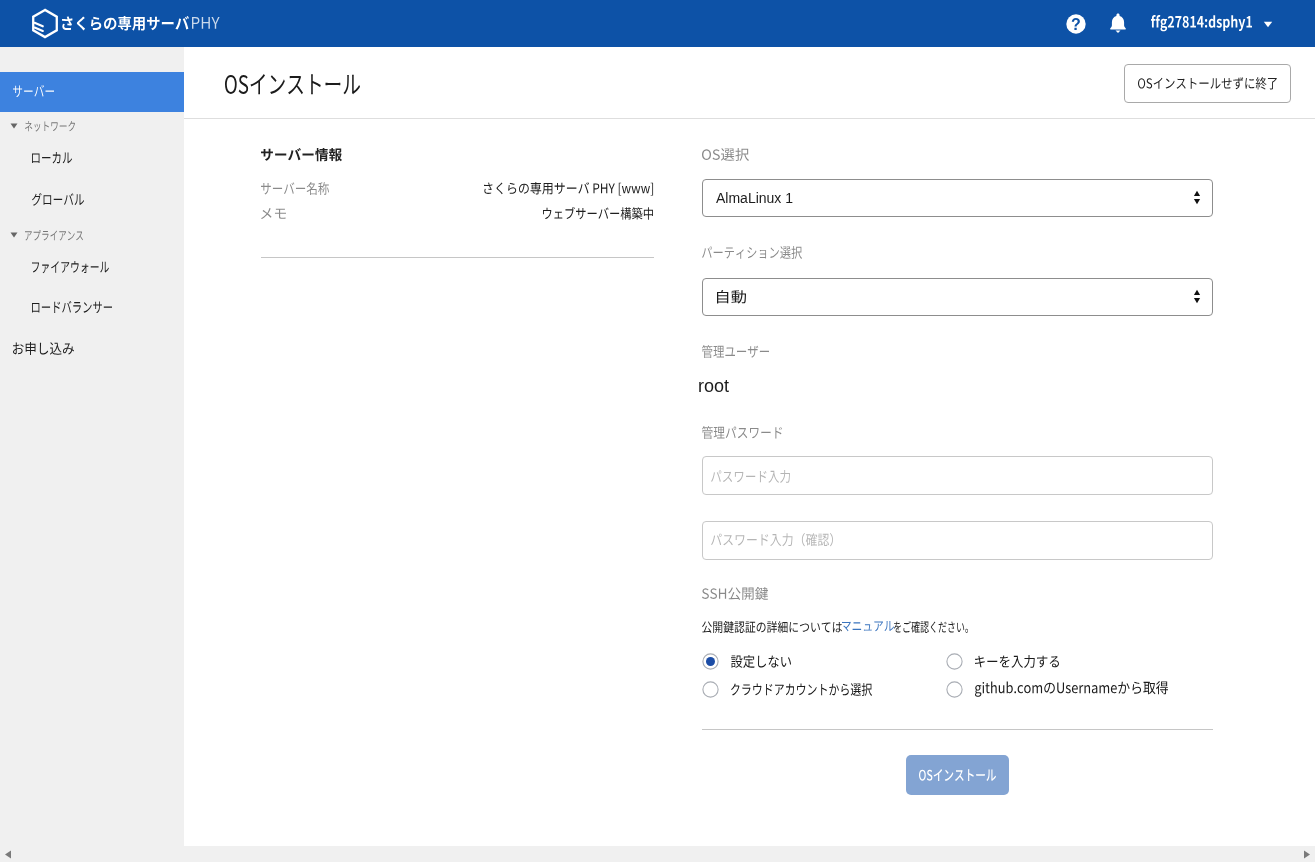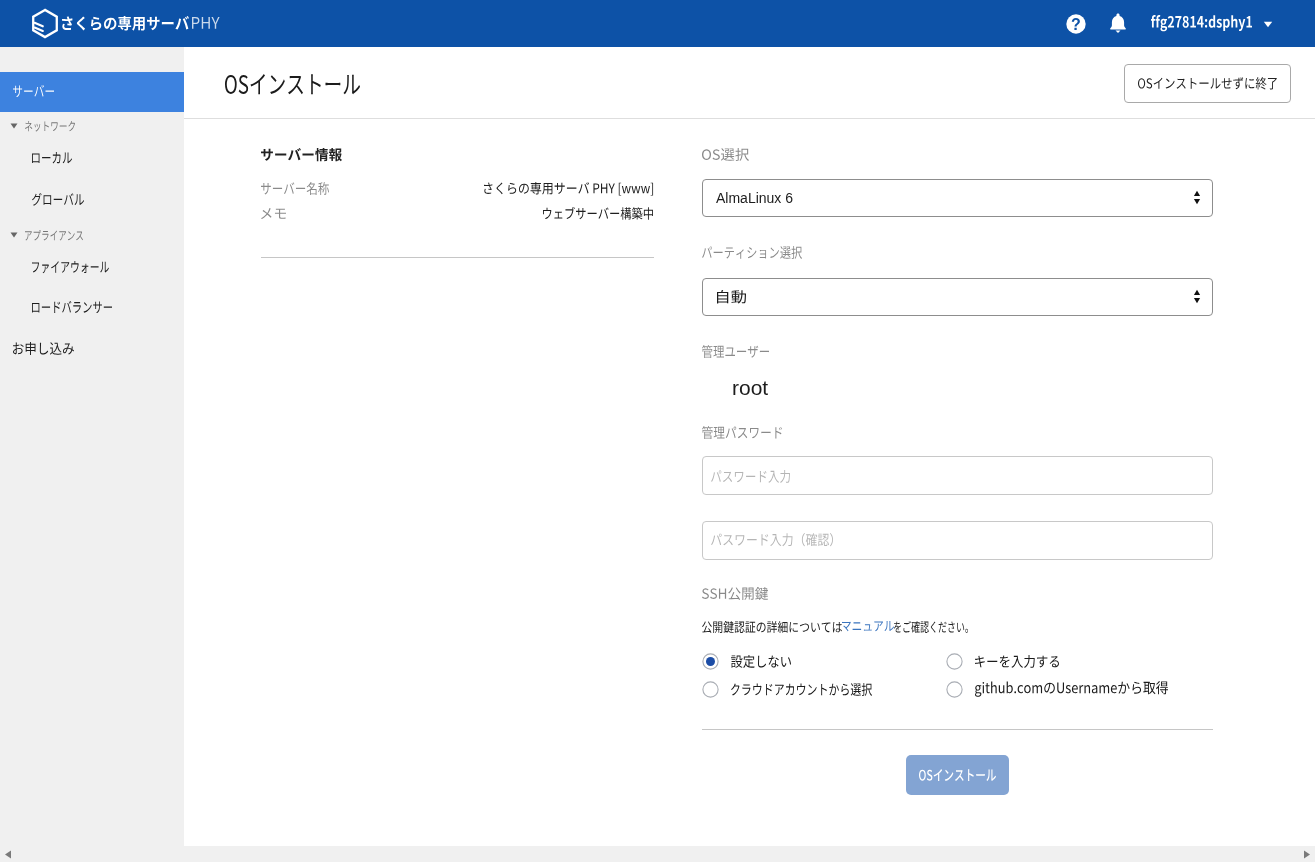--- a/index.html
+++ b/index.html
@@ -130,37 +130,37 @@
 <svg style="position:absolute;left:543.0px;top:206.7px;" width="111" height="14" viewBox="0 0 111 14">
     <g transform="translate(-1.53,11.57) scale(0.01126,-0.01350)">
       <path d="M541 801Q538 778 536 760Q535 742 535 726Q535 714 535 689Q535 664 535 637Q535 610 535 592H450Q450 612 450 639Q450 666 450 690Q450 714 450 726Q450 742 450 760Q449 778 445 801ZM882 607Q878 596 874 579Q870 561 867 547Q863 517 854 480Q846 443 834 402Q822 362 806 322Q790 283 769 246Q732 181 674 126Q616 71 541 30Q465 -11 373 -37L308 38Q333 42 361 50Q388 57 412 66Q462 82 513 111Q564 141 608 181Q653 220 683 267Q710 310 730 361Q749 412 761 464Q773 516 778 559H219Q219 543 219 518Q219 493 219 465Q219 438 219 414Q219 391 219 380Q219 366 220 349Q221 332 223 320H136Q138 334 139 352Q139 370 139 384Q139 396 139 420Q139 444 139 471Q139 499 139 523Q139 547 139 560Q139 576 139 598Q138 620 136 637Q158 635 180 634Q203 633 229 633H759Q787 633 803 635Q818 638 828 641Z M1204 517Q1220 515 1241 514Q1261 513 1273 513H1733Q1752 513 1770 514Q1788 515 1804 517V437Q1788 439 1769 439Q1750 439 1733 439H1273Q1261 439 1241 439Q1220 439 1204 437ZM1457 30V472H1538V30ZM1155 77Q1173 75 1191 74Q1210 72 1227 72H1780Q1798 72 1815 74Q1832 75 1847 77V-7Q1832 -5 1812 -4Q1792 -4 1780 -4H1227Q1211 -4 1192 -4Q1174 -5 1155 -7Z M2756 831Q2768 814 2783 790Q2798 766 2812 742Q2826 719 2835 699L2780 675Q2770 695 2756 719Q2743 743 2728 767Q2714 790 2701 808ZM2884 857Q2897 840 2912 817Q2927 793 2942 769Q2956 744 2966 725L2911 701Q2894 732 2872 770Q2850 808 2829 834ZM2846 651Q2841 641 2837 628Q2834 616 2831 601Q2823 562 2810 514Q2797 466 2778 416Q2760 365 2735 318Q2711 271 2682 232Q2636 174 2580 124Q2523 74 2452 34Q2380 -6 2288 -35L2220 40Q2317 64 2389 100Q2460 136 2514 181Q2568 227 2610 280Q2646 326 2672 383Q2699 441 2716 500Q2734 558 2741 606Q2726 606 2687 606Q2649 606 2596 606Q2543 606 2485 606Q2427 606 2374 606Q2322 606 2283 606Q2244 606 2229 606Q2200 606 2174 605Q2149 604 2130 603V692Q2144 690 2161 688Q2177 687 2196 686Q2214 685 2230 685Q2242 685 2273 685Q2303 685 2346 685Q2389 685 2437 685Q2485 685 2533 685Q2581 685 2622 685Q2664 685 2693 685Q2722 685 2731 685Q2743 685 2757 686Q2771 687 2785 690Z M3720 459Q3720 359 3707 282Q3695 205 3663 145Q3631 85 3576 39Q3520 -8 3434 -46L3367 17Q3436 44 3487 76Q3538 108 3572 156Q3606 204 3623 276Q3640 348 3640 453V696Q3640 726 3638 748Q3636 771 3635 778H3725Q3724 771 3722 748Q3720 726 3720 696ZM3360 772Q3359 765 3357 745Q3355 725 3355 699V333Q3355 315 3356 295Q3357 276 3358 262Q3359 247 3359 242H3271Q3271 247 3272 261Q3273 275 3274 295Q3275 314 3275 333V699Q3275 716 3274 735Q3273 755 3271 772ZM3067 578Q3072 577 3088 575Q3103 574 3125 572Q3147 571 3167 571H3830Q3863 571 3887 573Q3911 575 3922 576V491Q3913 492 3888 493Q3863 494 3830 494H3167Q3146 494 3125 494Q3104 493 3089 492Q3073 491 3067 491Z M4102 433Q4117 432 4139 431Q4161 429 4187 429Q4214 428 4241 428Q4257 428 4291 428Q4324 428 4369 428Q4414 428 4465 428Q4515 428 4566 428Q4616 428 4662 428Q4707 428 4740 428Q4773 428 4789 428Q4827 428 4854 430Q4881 432 4897 433V335Q4882 336 4853 338Q4823 340 4790 340Q4774 340 4740 340Q4706 340 4661 340Q4617 340 4566 340Q4515 340 4465 340Q4414 340 4369 340Q4325 340 4291 340Q4257 340 4241 340Q4200 340 4163 338Q4126 337 4102 335Z M5765 779Q5778 762 5793 737Q5808 713 5822 688Q5837 663 5847 642L5793 618Q5778 649 5755 688Q5732 728 5712 757ZM5875 819Q5889 801 5904 776Q5920 751 5935 727Q5950 702 5959 683L5905 659Q5889 692 5866 730Q5844 769 5822 797ZM5218 301Q5234 340 5250 386Q5265 432 5278 482Q5292 531 5302 580Q5312 628 5316 672L5405 653Q5403 642 5399 630Q5395 617 5392 604Q5389 591 5387 580Q5382 557 5373 520Q5364 483 5352 439Q5340 395 5326 351Q5312 306 5296 268Q5278 222 5254 174Q5231 125 5204 79Q5177 33 5149 -7L5064 29Q5111 92 5152 165Q5192 239 5218 301ZM5710 339Q5695 378 5677 421Q5659 464 5639 508Q5619 551 5601 589Q5582 628 5565 655L5646 682Q5661 656 5680 618Q5698 580 5718 537Q5738 494 5757 450Q5776 406 5792 366Q5807 329 5824 284Q5841 238 5857 192Q5874 145 5888 101Q5902 58 5912 24L5823 -5Q5811 46 5792 106Q5774 165 5753 226Q5732 286 5710 339Z M6102 433Q6117 432 6139 431Q6161 429 6187 429Q6214 428 6241 428Q6257 428 6291 428Q6324 428 6369 428Q6414 428 6465 428Q6515 428 6566 428Q6616 428 6662 428Q6707 428 6740 428Q6773 428 6789 428Q6827 428 6854 430Q6881 432 6897 433V335Q6882 336 6853 338Q6823 340 6790 340Q6774 340 6740 340Q6706 340 6661 340Q6617 340 6566 340Q6515 340 6465 340Q6414 340 6369 340Q6325 340 6291 340Q6257 340 6241 340Q6200 340 6163 338Q6126 337 6102 335Z M7417 636H7925V581H7417ZM7374 513H7959V456H7374ZM7356 143H7971V84H7356ZM7461 270H7865V216H7461ZM7398 758H7939V702H7398ZM7513 840H7583V485H7513ZM7627 478H7696V118H7627ZM7744 840H7814V487H7744ZM7424 396H7865V340H7493V-77H7424ZM7837 396H7907V-0Q7907 -28 7899 -43Q7892 -58 7873 -66Q7852 -73 7819 -75Q7785 -77 7736 -77Q7734 -64 7727 -46Q7721 -28 7714 -15Q7750 -16 7780 -16Q7810 -17 7819 -16Q7837 -15 7837 0ZM7052 623H7377V553H7052ZM7192 840H7261V-79H7192ZM7190 581 7237 566Q7225 506 7208 442Q7190 378 7168 316Q7146 254 7121 201Q7096 148 7069 110Q7064 125 7052 144Q7040 162 7031 175Q7056 209 7080 256Q7104 303 7125 358Q7146 413 7163 471Q7180 528 7190 581ZM7256 490Q7265 480 7283 455Q7300 429 7321 399Q7341 369 7358 344Q7375 318 7381 307L7340 251Q7331 270 7316 299Q7300 328 7282 359Q7264 390 7248 417Q7232 443 7222 458Z M8066 574H8419V517H8066ZM8209 556H8277V356H8209ZM8048 360Q8095 366 8155 375Q8215 384 8283 395Q8352 406 8420 416L8423 358Q8325 341 8229 326Q8133 310 8058 297ZM8477 580H8547V478Q8547 436 8533 394Q8519 351 8480 314Q8442 276 8369 247Q8364 254 8355 265Q8346 275 8336 285Q8327 294 8319 299Q8387 323 8421 353Q8454 383 8466 415Q8477 448 8477 480ZM8759 580H8830V377Q8830 363 8831 355Q8831 346 8834 344Q8840 340 8850 340Q8855 340 8863 340Q8871 340 8877 340Q8883 340 8888 341Q8894 341 8897 343Q8903 347 8908 364Q8910 374 8910 394Q8911 414 8912 442Q8921 434 8936 426Q8951 419 8964 415Q8963 387 8960 359Q8958 332 8954 320Q8946 297 8925 288Q8917 284 8905 282Q8892 280 8880 280Q8871 280 8856 280Q8841 280 8833 280Q8818 280 8803 284Q8788 287 8778 297Q8767 306 8763 323Q8759 339 8759 380ZM8054 224H8948V162H8054ZM8463 301H8536V-78H8463ZM8435 192 8493 166Q8457 128 8410 95Q8363 61 8307 33Q8252 4 8195 -18Q8137 -41 8082 -55Q8073 -41 8059 -22Q8046 -4 8034 7Q8089 19 8147 37Q8204 56 8258 80Q8311 104 8357 133Q8403 161 8435 192ZM8563 189Q8596 159 8642 132Q8688 104 8743 81Q8797 58 8855 41Q8912 23 8968 12Q8960 5 8951 -6Q8941 -18 8933 -30Q8925 -42 8919 -52Q8864 -38 8806 -16Q8748 5 8693 33Q8638 61 8590 94Q8542 127 8507 164ZM8164 763H8487V702H8164ZM8553 763H8957V702H8553ZM8183 845 8253 826Q8226 761 8184 701Q8143 640 8100 598Q8093 604 8082 612Q8070 620 8059 627Q8047 635 8038 639Q8083 678 8121 732Q8160 787 8183 845ZM8576 845 8648 827Q8621 761 8576 701Q8531 641 8483 601Q8476 607 8464 614Q8452 621 8440 628Q8428 635 8418 639Q8468 676 8510 731Q8553 785 8576 845ZM8219 715 8279 731Q8296 705 8312 674Q8328 643 8336 620L8273 602Q8267 624 8251 656Q8236 688 8219 715ZM8644 715 8705 734Q8729 709 8751 678Q8774 646 8785 621L8721 600Q8711 624 8689 656Q8667 689 8644 715ZM8559 444 8602 484Q8627 470 8654 452Q8681 433 8704 415Q8728 397 8742 381L8697 336Q8675 360 8635 390Q8596 421 8559 444ZM8505 580H8796V526H8505Z M9096 661H9902V191H9825V588H9171V186H9096ZM9136 322H9870V248H9136ZM9458 840H9537V-79H9458Z" fill="#1f1f1f"></path>
     </g>
   </svg>
 <svg style="position:absolute;left:702.0px;top:148.1px;" width="48" height="14" viewBox="0 0 48 14">
     <g transform="translate(-0.84,11.76) scale(0.01442,-0.01400)">
       <path d="M371 -13Q279 -13 209 33Q138 80 98 166Q58 252 58 369Q58 487 98 571Q138 656 209 701Q279 746 371 746Q463 746 534 701Q604 655 644 571Q684 487 684 369Q684 252 644 166Q604 80 534 33Q463 -13 371 -13ZM371 68Q437 68 486 105Q535 142 562 210Q589 278 589 369Q589 461 562 527Q535 594 486 630Q437 665 371 665Q306 665 256 630Q207 594 180 527Q153 461 153 369Q153 278 180 210Q207 142 256 105Q306 68 371 68Z M1046 -13Q968 -13 903 16Q837 45 790 95L845 159Q884 118 937 93Q990 68 1047 68Q1120 68 1160 101Q1201 134 1201 187Q1201 226 1185 249Q1168 272 1141 287Q1113 303 1078 318L973 364Q939 379 905 402Q870 425 847 462Q824 499 824 552Q824 609 854 652Q884 696 936 721Q988 746 1055 746Q1121 746 1177 721Q1232 696 1270 656L1222 597Q1188 628 1147 647Q1107 665 1055 665Q993 665 956 637Q918 608 918 559Q918 523 937 500Q955 477 983 463Q1011 449 1040 436L1144 391Q1186 373 1221 348Q1255 323 1275 286Q1295 249 1295 195Q1295 137 1265 90Q1235 42 1179 15Q1123 -13 1046 -13Z M1577 445V91H1506V375H1383V445ZM1577 121Q1613 65 1678 38Q1744 11 1832 7Q1875 6 1936 6Q1997 5 2064 6Q2132 6 2194 9Q2257 11 2303 14Q2299 6 2294 -7Q2289 -20 2285 -33Q2282 -47 2280 -58Q2237 -60 2179 -61Q2120 -62 2057 -62Q1993 -63 1935 -62Q1876 -62 1834 -60Q1734 -56 1664 -28Q1594 0 1547 60Q1515 28 1481 -5Q1447 -38 1411 -72L1372 -0Q1404 25 1442 57Q1480 89 1514 121ZM1388 778 1446 816Q1476 793 1507 763Q1537 734 1562 704Q1587 675 1601 649L1538 607Q1524 632 1500 662Q1476 693 1447 723Q1418 754 1388 778ZM1652 417H2259V359H1652ZM1620 264H2290V205H1620ZM1800 490H1871V235H1800ZM2035 490H2107V235H2035ZM1677 684H1853V749H1639V801H1918V631H1677ZM1656 684H1720V579Q1720 565 1727 561Q1733 556 1757 556Q1762 556 1777 556Q1792 556 1810 556Q1828 556 1843 556Q1859 556 1866 556Q1884 556 1890 565Q1895 573 1897 606Q1906 599 1923 594Q1939 589 1953 585Q1948 537 1931 520Q1914 503 1875 503Q1869 503 1851 503Q1834 503 1812 503Q1791 503 1773 503Q1755 503 1750 503Q1713 503 1692 510Q1672 516 1664 532Q1656 549 1656 579ZM2006 684H2179V749H1966V801H2245V631H2006ZM1985 684H2049V580Q2049 565 2056 561Q2063 556 2088 556Q2095 556 2110 556Q2126 556 2146 556Q2165 556 2182 556Q2199 556 2207 556Q2226 556 2231 565Q2237 575 2240 610Q2249 603 2266 597Q2282 592 2295 588Q2291 538 2273 521Q2256 503 2216 503Q2210 503 2190 503Q2171 503 2148 503Q2125 503 2106 503Q2087 503 2081 503Q2044 503 2023 510Q2002 516 1994 532Q1985 549 1985 580ZM2018 159 2072 192Q2108 175 2146 154Q2184 133 2217 112Q2251 90 2275 71L2201 39Q2170 67 2120 100Q2070 133 2018 159ZM1834 194 1901 171Q1862 135 1807 100Q1752 65 1702 42Q1696 48 1686 57Q1676 66 1666 75Q1655 84 1647 89Q1698 109 1749 137Q1801 164 1834 194Z M2794 783H2868V441Q2868 381 2863 312Q2857 243 2841 173Q2825 103 2794 38Q2763 -27 2712 -80Q2707 -72 2696 -63Q2685 -53 2674 -43Q2663 -34 2655 -30Q2703 20 2730 78Q2758 137 2772 199Q2785 262 2789 324Q2794 386 2794 442ZM3060 409Q3079 313 3112 229Q3146 146 3197 83Q3247 19 3316 -16Q3308 -24 3298 -36Q3288 -47 3279 -59Q3269 -71 3263 -82Q3189 -39 3136 31Q3082 102 3046 194Q3011 287 2989 396ZM2823 783H3261V379H2823V450H3186V712H2823ZM2384 636H2743V565H2384ZM2534 840H2606V11Q2606 -22 2597 -39Q2588 -57 2567 -66Q2546 -74 2511 -77Q2476 -80 2419 -80Q2417 -66 2410 -45Q2403 -25 2395 -10Q2435 -11 2469 -11Q2502 -11 2512 -11Q2524 -10 2529 -6Q2534 -1 2534 11ZM2371 312Q2419 322 2480 336Q2540 350 2608 366Q2676 382 2743 398L2750 330Q2656 305 2561 281Q2466 257 2390 239Z" fill="#8a8a8a"></path>
     </g>
   </svg>
-<div style="position:absolute;left:716px;top:190px;font-size:14px;color:#1c1c1c">AlmaLinux 6</div>
+<div style="position:absolute;left:716px;top:190px;font-size:14px;color:#1c1c1c">AlmaLinux 1</div>
 <svg style="position:absolute;left:702.0px;top:246.1px;" width="101" height="14" viewBox="0 0 101 14">
     <g transform="translate(-0.71,11.76) scale(0.01122,-0.01400)">
       <path d="M783 697Q783 670 802 651Q821 631 849 631Q876 631 895 651Q915 670 915 697Q915 725 895 744Q876 764 849 764Q821 764 802 744Q783 725 783 697ZM737 697Q737 728 752 754Q767 779 792 794Q818 810 849 810Q879 810 905 794Q931 779 946 754Q961 728 961 697Q961 666 946 641Q931 616 905 601Q879 585 849 585Q818 585 792 601Q767 616 752 641Q737 666 737 697ZM218 301Q234 340 250 386Q265 432 278 482Q292 531 302 580Q312 628 316 672L405 653Q403 642 399 630Q395 617 392 604Q389 591 387 580Q382 557 373 520Q364 483 352 439Q340 395 326 351Q312 306 296 268Q278 222 254 174Q231 125 204 79Q177 33 149 -7L64 29Q111 92 152 165Q192 239 218 301ZM710 339Q695 378 677 421Q659 464 639 508Q619 551 601 589Q582 628 565 655L646 682Q661 656 680 618Q698 580 718 537Q738 494 757 450Q776 406 792 366Q807 329 824 284Q841 238 857 192Q874 145 888 101Q902 58 912 24L823 -5Q811 46 792 106Q774 165 753 226Q732 286 710 339Z M1102 433Q1117 432 1139 431Q1161 429 1187 429Q1214 428 1241 428Q1257 428 1291 428Q1324 428 1369 428Q1414 428 1465 428Q1515 428 1566 428Q1616 428 1662 428Q1707 428 1740 428Q1773 428 1789 428Q1827 428 1854 430Q1881 432 1897 433V335Q1882 336 1853 338Q1823 340 1790 340Q1774 340 1740 340Q1706 340 1661 340Q1617 340 1566 340Q1515 340 1465 340Q1414 340 1369 340Q1325 340 1291 340Q1257 340 1241 340Q1200 340 1163 338Q1126 337 1102 335Z M2215 740Q2236 738 2259 736Q2281 734 2305 734Q2323 734 2363 734Q2404 734 2456 734Q2508 734 2560 734Q2612 734 2653 734Q2693 734 2710 734Q2731 734 2756 736Q2782 737 2803 740V657Q2781 659 2756 660Q2732 660 2710 660Q2693 660 2653 660Q2613 660 2561 660Q2509 660 2457 660Q2405 660 2364 660Q2323 660 2306 660Q2282 660 2258 660Q2234 659 2215 657ZM2095 489Q2116 487 2138 485Q2159 484 2182 484Q2195 484 2233 484Q2272 484 2328 484Q2383 484 2447 484Q2511 484 2575 484Q2639 484 2694 484Q2749 484 2788 484Q2826 484 2837 484Q2853 484 2875 485Q2897 486 2915 489V406Q2899 407 2877 408Q2856 408 2837 408Q2826 408 2788 408Q2749 408 2694 408Q2639 408 2575 408Q2511 408 2447 408Q2383 408 2328 408Q2272 408 2233 408Q2195 408 2182 408Q2160 408 2138 408Q2116 408 2095 406ZM2566 448Q2566 354 2553 276Q2539 197 2506 135Q2488 101 2458 68Q2427 34 2390 4Q2352 -26 2309 -48L2235 7Q2293 31 2344 72Q2395 113 2424 160Q2462 220 2472 293Q2482 365 2482 448Z M3122 258Q3188 274 3256 300Q3323 326 3382 355Q3442 384 3482 409Q3530 438 3575 473Q3619 509 3657 545Q3695 581 3720 613L3782 553Q3754 522 3711 484Q3669 447 3619 410Q3569 373 3516 341Q3485 322 3444 301Q3403 280 3357 259Q3311 238 3260 219Q3210 199 3160 184ZM3473 364 3556 384V10Q3556 -5 3557 -23Q3557 -40 3558 -55Q3559 -70 3561 -78H3469Q3470 -70 3471 -55Q3472 -40 3472 -23Q3473 -5 3473 10Z M4301 768Q4323 756 4353 737Q4383 718 4415 697Q4447 676 4475 657Q4502 639 4518 627L4471 559Q4453 572 4426 591Q4399 610 4368 631Q4337 651 4307 670Q4278 688 4256 701ZM4151 53Q4206 63 4264 80Q4322 96 4379 119Q4436 141 4486 170Q4569 218 4640 276Q4711 334 4768 400Q4825 466 4865 536L4913 454Q4848 353 4748 260Q4649 167 4529 96Q4478 67 4419 43Q4359 18 4302 -0Q4244 -18 4197 -28ZM4150 543Q4172 532 4203 513Q4234 495 4266 475Q4298 456 4326 438Q4354 420 4370 408L4324 338Q4305 352 4278 370Q4250 389 4219 409Q4188 428 4158 446Q4128 464 4106 475Z M5223 549Q5232 548 5252 547Q5271 546 5292 546Q5312 545 5325 545Q5342 545 5378 545Q5415 545 5462 545Q5509 545 5557 545Q5605 545 5646 545Q5687 545 5712 545Q5729 545 5746 546Q5763 546 5773 547Q5772 539 5772 525Q5772 510 5772 496Q5772 487 5772 453Q5772 419 5772 370Q5772 321 5772 265Q5772 210 5772 156Q5772 103 5772 61Q5772 19 5772 -2Q5772 -14 5773 -30Q5773 -45 5774 -56H5695Q5696 -47 5696 -31Q5696 -15 5696 0Q5696 26 5696 69Q5696 112 5696 163Q5696 214 5696 265Q5696 317 5696 361Q5696 406 5696 436Q5696 466 5696 474Q5687 474 5661 474Q5634 474 5597 474Q5560 474 5519 474Q5477 474 5438 474Q5399 474 5369 474Q5339 474 5325 474Q5312 474 5292 473Q5271 473 5251 472Q5232 471 5223 471ZM5245 311Q5260 310 5284 309Q5309 308 5334 308Q5347 308 5379 308Q5411 308 5454 308Q5497 308 5543 308Q5589 308 5630 308Q5671 308 5699 308Q5727 308 5735 308V236Q5727 236 5699 236Q5671 236 5630 236Q5589 236 5543 236Q5497 236 5454 236Q5411 236 5379 236Q5347 236 5335 236Q5309 236 5284 235Q5260 235 5245 234ZM5211 62Q5223 61 5245 60Q5267 58 5293 58Q5307 58 5342 58Q5377 58 5423 58Q5469 58 5519 58Q5569 58 5614 58Q5659 58 5692 58Q5724 58 5735 58V-16Q5723 -16 5690 -16Q5657 -16 5612 -16Q5566 -16 5517 -16Q5468 -16 5422 -16Q5376 -16 5342 -16Q5308 -16 5294 -16Q5270 -16 5247 -17Q5223 -18 5211 -18Z M6227 733Q6254 715 6289 688Q6324 662 6360 632Q6397 603 6429 575Q6461 547 6482 526L6419 463Q6400 482 6370 510Q6340 538 6304 568Q6268 599 6233 626Q6198 654 6170 672ZM6141 63Q6229 76 6301 99Q6374 122 6434 151Q6494 180 6541 209Q6618 257 6683 320Q6748 382 6797 449Q6846 516 6875 577L6923 492Q6889 430 6839 366Q6789 302 6726 243Q6663 184 6587 136Q6537 105 6478 75Q6418 45 6348 21Q6277 -4 6194 -19Z M7239 445V91H7168V375H7045V445ZM7239 121Q7275 65 7340 38Q7406 11 7494 7Q7537 6 7598 6Q7659 5 7726 6Q7794 6 7856 9Q7919 11 7965 14Q7961 6 7956 -7Q7951 -20 7947 -33Q7944 -47 7942 -58Q7899 -60 7841 -61Q7782 -62 7719 -62Q7655 -63 7597 -62Q7538 -62 7496 -60Q7396 -56 7326 -28Q7256 0 7209 60Q7177 28 7143 -5Q7109 -38 7073 -72L7034 -0Q7066 25 7104 57Q7142 89 7176 121ZM7050 778 7108 816Q7138 793 7169 763Q7199 734 7224 704Q7249 675 7263 649L7200 607Q7186 632 7162 662Q7138 693 7109 723Q7080 754 7050 778ZM7314 417H7921V359H7314ZM7282 264H7952V205H7282ZM7462 490H7533V235H7462ZM7697 490H7769V235H7697ZM7339 684H7515V749H7301V801H7580V631H7339ZM7318 684H7382V579Q7382 565 7389 561Q7395 556 7419 556Q7424 556 7439 556Q7454 556 7472 556Q7490 556 7505 556Q7521 556 7528 556Q7546 556 7552 565Q7557 573 7559 606Q7568 599 7585 594Q7601 589 7615 585Q7610 537 7593 520Q7576 503 7537 503Q7531 503 7513 503Q7496 503 7474 503Q7453 503 7435 503Q7417 503 7412 503Q7375 503 7354 510Q7334 516 7326 532Q7318 549 7318 579ZM7668 684H7841V749H7628V801H7907V631H7668ZM7647 684H7711V580Q7711 565 7718 561Q7725 556 7750 556Q7757 556 7772 556Q7788 556 7808 556Q7827 556 7844 556Q7861 556 7869 556Q7888 556 7893 565Q7899 575 7902 610Q7911 603 7928 597Q7944 592 7957 588Q7953 538 7935 521Q7918 503 7878 503Q7872 503 7852 503Q7833 503 7810 503Q7787 503 7768 503Q7749 503 7743 503Q7706 503 7685 510Q7664 516 7656 532Q7647 549 7647 580ZM7680 159 7734 192Q7770 175 7808 154Q7846 133 7879 112Q7913 90 7937 71L7863 39Q7832 67 7782 100Q7732 133 7680 159ZM7496 194 7563 171Q7524 135 7469 100Q7414 65 7364 42Q7358 48 7348 57Q7338 66 7328 75Q7317 84 7309 89Q7360 109 7411 137Q7463 164 7496 194Z M8456 783H8530V441Q8530 381 8525 312Q8519 243 8503 173Q8487 103 8456 38Q8425 -27 8374 -80Q8369 -72 8358 -63Q8347 -53 8336 -43Q8325 -34 8317 -30Q8365 20 8392 78Q8420 137 8434 199Q8447 262 8451 324Q8456 386 8456 442ZM8722 409Q8741 313 8774 229Q8808 146 8859 83Q8909 19 8978 -16Q8970 -24 8960 -36Q8950 -47 8941 -59Q8931 -71 8925 -82Q8851 -39 8798 31Q8744 102 8708 194Q8673 287 8651 396ZM8485 783H8923V379H8485V450H8848V712H8485ZM8046 636H8405V565H8046ZM8196 840H8268V11Q8268 -22 8259 -39Q8250 -57 8229 -66Q8208 -74 8173 -77Q8138 -80 8081 -80Q8079 -66 8072 -45Q8065 -25 8057 -10Q8097 -11 8131 -11Q8164 -11 8174 -11Q8186 -10 8191 -6Q8196 -1 8196 11ZM8033 312Q8081 322 8142 336Q8202 350 8270 366Q8338 382 8405 398L8412 330Q8318 305 8223 281Q8128 257 8052 239Z" fill="#8a8a8a"></path>
     </g>
   </svg>
 <svg style="position:absolute;left:717.0px;top:289.8px;" width="30" height="15" viewBox="0 0 30 15">
     <g transform="translate(-2.66,12.21) scale(0.01634,-0.01450)">
       <path d="M214 482H795V411H214ZM214 264H795V194H214ZM214 46H795V-25H214ZM163 703H853V-76H774V631H239V-81H163ZM455 842 542 830Q526 785 508 740Q489 695 472 662L405 675Q415 699 424 728Q434 758 442 788Q451 817 455 842Z M1069 187H1525V129H1069ZM1042 669H1542V610H1042ZM1259 759H1328V24H1259ZM1042 22Q1103 28 1182 35Q1262 42 1351 51Q1441 60 1529 70L1530 11Q1445 1 1359 -9Q1273 -20 1195 -28Q1116 -37 1052 -44ZM1134 373V300H1459V373ZM1134 495V423H1459V495ZM1072 547H1523V248H1072ZM1487 830 1524 772Q1465 760 1388 750Q1311 740 1228 734Q1146 727 1071 725Q1069 737 1064 753Q1058 769 1053 781Q1109 784 1168 789Q1228 793 1287 799Q1345 805 1397 813Q1448 821 1487 830ZM1534 606H1895V537H1534ZM1866 606H1938Q1938 606 1938 599Q1938 591 1938 583Q1938 574 1938 569Q1934 410 1929 302Q1925 193 1919 124Q1913 55 1905 17Q1896 -20 1883 -36Q1870 -56 1854 -64Q1838 -72 1816 -74Q1795 -77 1762 -77Q1729 -76 1693 -75Q1692 -59 1686 -38Q1680 -18 1671 -3Q1708 -6 1739 -7Q1770 -7 1784 -7Q1796 -7 1804 -4Q1812 -1 1819 8Q1829 20 1836 55Q1843 91 1848 158Q1853 225 1858 331Q1862 437 1866 589ZM1655 827H1728Q1727 708 1725 597Q1722 486 1711 386Q1700 286 1674 199Q1649 112 1603 40Q1558 -31 1486 -85Q1481 -76 1471 -66Q1461 -56 1451 -46Q1440 -37 1431 -31Q1499 18 1542 84Q1585 151 1608 232Q1632 314 1641 409Q1651 503 1653 609Q1655 714 1655 827Z" fill="#1c1c1c"></path>
     </g>
   </svg>
 <svg style="position:absolute;left:702.0px;top:344.5px;" width="68" height="14" viewBox="0 0 68 14">
     <g transform="translate(-0.43,11.83) scale(0.01143,-0.01400)">
       <path d="M271 12H800V-47H271ZM461 638H534V527H461ZM82 559H926V371H853V500H153V371H82ZM267 438H780V237H267V294H705V380H267ZM270 168H844V-79H769V109H270ZM227 438H298V-81H227ZM164 763H487V702H164ZM553 763H957V702H553ZM183 845 253 826Q226 761 184 699Q143 637 100 595Q93 600 81 608Q70 616 58 624Q47 632 38 636Q82 675 121 730Q160 786 183 845ZM576 845 648 827Q621 763 577 705Q533 647 485 608Q478 613 466 620Q455 628 442 635Q430 642 420 646Q470 682 511 734Q553 787 576 845ZM219 716 284 733Q302 707 319 675Q336 642 344 619L275 599Q269 622 253 655Q237 689 219 716ZM644 715 709 735Q733 709 757 677Q780 644 792 619L724 596Q713 621 690 654Q667 688 644 715Z M1476 540V411H1847V540ZM1476 728V601H1847V728ZM1407 794H1919V346H1407ZM1395 228H1933V160H1395ZM1318 22H1967V-47H1318ZM1046 773H1358V702H1046ZM1056 483H1343V413H1056ZM1035 100Q1076 112 1127 127Q1179 143 1237 162Q1294 182 1352 201L1365 128Q1284 101 1202 73Q1120 46 1054 24ZM1170 745H1242V125L1170 111ZM1629 763H1694V378H1700V-9H1623V378H1629Z M2784 643Q2781 636 2779 626Q2777 616 2776 610Q2773 580 2766 529Q2759 479 2750 420Q2741 360 2732 302Q2723 244 2715 196Q2707 148 2703 121H2614Q2618 143 2624 180Q2631 218 2638 264Q2645 310 2653 359Q2660 408 2666 453Q2672 498 2676 533Q2680 568 2681 587Q2654 587 2611 587Q2568 587 2518 587Q2468 587 2420 587Q2373 587 2337 587Q2301 587 2287 587Q2260 587 2237 586Q2215 585 2191 583V672Q2214 669 2238 668Q2262 666 2286 666Q2298 666 2325 666Q2351 666 2387 666Q2423 666 2462 666Q2501 666 2539 666Q2576 666 2607 666Q2637 666 2655 666Q2665 666 2677 667Q2690 668 2700 670Q2711 672 2717 675ZM2079 148Q2101 145 2123 144Q2146 142 2167 142H2842Q2865 142 2885 144Q2906 146 2925 148V57Q2905 59 2881 60Q2857 61 2842 61H2167Q2146 61 2124 60Q2102 59 2079 57Z M3102 433Q3117 432 3139 431Q3161 429 3187 429Q3214 428 3241 428Q3257 428 3291 428Q3324 428 3369 428Q3414 428 3465 428Q3515 428 3566 428Q3616 428 3662 428Q3707 428 3740 428Q3773 428 3789 428Q3827 428 3854 430Q3881 432 3897 433V335Q3882 336 3853 338Q3823 340 3790 340Q3774 340 3740 340Q3706 340 3661 340Q3617 340 3566 340Q3515 340 3465 340Q3414 340 3369 340Q3325 340 3291 340Q3257 340 3241 340Q3200 340 3163 338Q3126 337 3102 335Z M4797 763Q4806 745 4817 720Q4828 695 4838 670Q4849 644 4855 624L4806 607Q4799 629 4789 654Q4779 679 4769 704Q4759 729 4749 748ZM4896 793Q4906 775 4917 751Q4928 726 4939 701Q4950 676 4956 655L4907 639Q4895 672 4879 711Q4863 750 4848 778ZM4702 442Q4702 342 4689 265Q4676 187 4645 128Q4613 68 4557 21Q4502 -25 4416 -64L4349 -0Q4417 26 4468 58Q4519 91 4553 139Q4587 187 4604 258Q4621 330 4621 435V678Q4621 708 4620 731Q4618 753 4617 760H4707Q4706 753 4704 731Q4702 708 4702 678ZM4341 754Q4341 747 4339 727Q4337 708 4337 682V315Q4337 297 4338 278Q4339 258 4340 244Q4340 230 4341 225H4252Q4253 230 4254 244Q4255 258 4256 277Q4257 296 4257 315V681Q4257 698 4256 717Q4255 737 4252 754ZM4049 560Q4053 559 4069 558Q4085 556 4106 555Q4128 553 4149 553H4811Q4845 553 4869 555Q4893 557 4903 559V474Q4895 475 4870 476Q4845 477 4812 477H4149Q4127 477 4107 476Q4086 476 4070 475Q4055 474 4049 473Z M5102 433Q5117 432 5139 431Q5161 429 5187 429Q5214 428 5241 428Q5257 428 5291 428Q5324 428 5369 428Q5414 428 5465 428Q5515 428 5566 428Q5616 428 5662 428Q5707 428 5740 428Q5773 428 5789 428Q5827 428 5854 430Q5881 432 5897 433V335Q5882 336 5853 338Q5823 340 5790 340Q5774 340 5740 340Q5706 340 5661 340Q5617 340 5566 340Q5515 340 5465 340Q5414 340 5369 340Q5325 340 5291 340Q5257 340 5241 340Q5200 340 5163 338Q5126 337 5102 335Z" fill="#8a8a8a"></path>
     </g>
   </svg>
-<div style="position:absolute;left:732px;top:376px;font-size:21px;color:#1c1c1c">root</div>
+<div style="position:absolute;left:698px;top:376px;font-size:18px;color:#1c1c1c">root</div>
 <svg style="position:absolute;left:702.0px;top:425.5px;" width="81" height="14" viewBox="0 0 81 14">
     <g transform="translate(-0.44,11.83) scale(0.01171,-0.01400)">
       <path d="M271 12H800V-47H271ZM461 638H534V527H461ZM82 559H926V371H853V500H153V371H82ZM267 438H780V237H267V294H705V380H267ZM270 168H844V-79H769V109H270ZM227 438H298V-81H227ZM164 763H487V702H164ZM553 763H957V702H553ZM183 845 253 826Q226 761 184 699Q143 637 100 595Q93 600 81 608Q70 616 58 624Q47 632 38 636Q82 675 121 730Q160 786 183 845ZM576 845 648 827Q621 763 577 705Q533 647 485 608Q478 613 466 620Q455 628 442 635Q430 642 420 646Q470 682 511 734Q553 787 576 845ZM219 716 284 733Q302 707 319 675Q336 642 344 619L275 599Q269 622 253 655Q237 689 219 716ZM644 715 709 735Q733 709 757 677Q780 644 792 619L724 596Q713 621 690 654Q667 688 644 715Z M1476 540V411H1847V540ZM1476 728V601H1847V728ZM1407 794H1919V346H1407ZM1395 228H1933V160H1395ZM1318 22H1967V-47H1318ZM1046 773H1358V702H1046ZM1056 483H1343V413H1056ZM1035 100Q1076 112 1127 127Q1179 143 1237 162Q1294 182 1352 201L1365 128Q1284 101 1202 73Q1120 46 1054 24ZM1170 745H1242V125L1170 111ZM1629 763H1694V378H1700V-9H1623V378H1629Z M2783 697Q2783 670 2802 651Q2821 631 2849 631Q2876 631 2895 651Q2915 670 2915 697Q2915 725 2895 744Q2876 764 2849 764Q2821 764 2802 744Q2783 725 2783 697ZM2737 697Q2737 728 2752 754Q2767 779 2792 794Q2818 810 2849 810Q2879 810 2905 794Q2931 779 2946 754Q2961 728 2961 697Q2961 666 2946 641Q2931 616 2905 601Q2879 585 2849 585Q2818 585 2792 601Q2767 616 2752 641Q2737 666 2737 697ZM2218 301Q2234 340 2250 386Q2265 432 2278 482Q2292 531 2302 580Q2312 628 2316 672L2405 653Q2403 642 2399 630Q2395 617 2392 604Q2389 591 2387 580Q2382 557 2373 520Q2364 483 2352 439Q2340 395 2326 351Q2312 306 2296 268Q2278 222 2254 174Q2231 125 2204 79Q2177 33 2149 -7L2064 29Q2111 92 2152 165Q2192 239 2218 301ZM2710 339Q2695 378 2677 421Q2659 464 2639 508Q2619 551 2601 589Q2582 628 2565 655L2646 682Q2661 656 2680 618Q2698 580 2718 537Q2738 494 2757 450Q2776 406 2792 366Q2807 329 2824 284Q2841 238 2857 192Q2874 145 2888 101Q2902 58 2912 24L2823 -5Q2811 46 2792 106Q2774 165 2753 226Q2732 286 2710 339Z M3800 669Q3795 663 3788 649Q3780 636 3775 625Q3756 576 3725 517Q3694 457 3656 399Q3618 341 3576 294Q3521 232 3455 173Q3389 115 3316 65Q3243 14 3164 -22L3100 45Q3181 77 3255 124Q3330 172 3395 228Q3461 285 3512 342Q3546 381 3579 430Q3613 478 3639 529Q3666 579 3678 620Q3670 620 3640 620Q3610 620 3569 620Q3528 620 3483 620Q3438 620 3397 620Q3356 620 3326 620Q3297 620 3288 620Q3271 620 3249 619Q3228 618 3210 617Q3193 616 3187 615V706Q3194 705 3213 704Q3231 702 3252 701Q3273 700 3288 700Q3299 700 3328 700Q3357 700 3397 700Q3438 700 3482 700Q3526 700 3566 700Q3607 700 3636 700Q3665 700 3674 700Q3699 700 3718 702Q3738 704 3749 708ZM3589 347Q3630 313 3674 272Q3717 231 3759 188Q3801 144 3837 105Q3873 65 3899 33L3829 -27Q3794 21 3745 76Q3696 132 3641 187Q3587 243 3532 290Z M4876 667Q4874 662 4871 653Q4868 644 4866 634Q4864 625 4863 620Q4854 561 4842 497Q4830 432 4809 368Q4788 304 4752 247Q4691 151 4593 78Q4494 4 4373 -35L4305 34Q4379 54 4448 89Q4518 124 4577 175Q4636 225 4677 288Q4706 333 4725 388Q4744 443 4756 504Q4767 564 4772 623Q4760 623 4728 623Q4696 623 4651 623Q4606 623 4554 623Q4502 623 4450 623Q4398 623 4351 623Q4305 623 4270 623Q4235 623 4220 623Q4220 614 4220 594Q4220 574 4220 549Q4220 523 4220 498Q4220 473 4220 453Q4220 432 4220 423Q4220 412 4221 395Q4221 377 4223 359H4132Q4134 377 4135 393Q4136 409 4136 423Q4136 435 4136 463Q4136 491 4136 525Q4136 559 4136 590Q4136 621 4136 636Q4136 653 4135 670Q4134 686 4132 703Q4153 702 4180 701Q4206 700 4239 700Q4246 700 4274 700Q4303 700 4345 700Q4387 700 4437 700Q4487 700 4537 700Q4587 700 4632 700Q4677 700 4708 700Q4740 700 4752 700Q4769 700 4785 702Q4802 703 4815 706Z M5102 433Q5117 432 5139 431Q5161 429 5187 429Q5214 428 5241 428Q5257 428 5291 428Q5324 428 5369 428Q5414 428 5465 428Q5515 428 5566 428Q5616 428 5662 428Q5707 428 5740 428Q5773 428 5789 428Q5827 428 5854 430Q5881 432 5897 433V335Q5882 336 5853 338Q5823 340 5790 340Q5774 340 5740 340Q5706 340 5661 340Q5617 340 5566 340Q5515 340 5465 340Q5414 340 5369 340Q5325 340 5291 340Q5257 340 5241 340Q5200 340 5163 338Q5126 337 5102 335Z M6656 720Q6669 702 6686 675Q6703 649 6719 621Q6736 593 6747 569L6690 543Q6678 569 6663 596Q6649 622 6633 648Q6618 673 6601 695ZM6777 770Q6790 753 6808 727Q6825 701 6842 673Q6859 645 6871 622L6815 594Q6802 620 6787 646Q6772 672 6755 697Q6739 722 6722 744ZM6305 75Q6305 89 6305 131Q6305 173 6305 232Q6305 290 6305 355Q6305 420 6305 481Q6305 542 6305 589Q6305 636 6305 657Q6305 678 6303 708Q6302 738 6297 761H6396Q6393 738 6391 709Q6389 679 6389 657Q6389 618 6389 563Q6389 509 6389 447Q6389 386 6389 325Q6389 265 6389 212Q6389 160 6389 123Q6389 87 6389 75Q6389 60 6390 38Q6390 16 6392 -5Q6394 -27 6395 -43H6299Q6302 -19 6303 14Q6305 47 6305 75ZM6371 499Q6420 484 6480 464Q6540 443 6601 420Q6663 397 6718 373Q6774 350 6816 329L6781 244Q6738 267 6684 291Q6631 315 6574 338Q6517 361 6465 379Q6412 397 6371 410Z" fill="#8a8a8a"></path>
     </g>
   </svg>
 <svg style="position:absolute;left:711.0px;top:470.0px;" width="80" height="14" viewBox="0 0 80 14">
     <g transform="translate(-0.74,11.74) scale(0.01154,-0.01400)">
       <path d="M783 697Q783 670 802 651Q821 631 849 631Q876 631 895 651Q915 670 915 697Q915 725 895 744Q876 764 849 764Q821 764 802 744Q783 725 783 697ZM737 697Q737 728 752 754Q767 779 792 794Q818 810 849 810Q879 810 905 794Q931 779 946 754Q961 728 961 697Q961 666 946 641Q931 616 905 601Q879 585 849 585Q818 585 792 601Q767 616 752 641Q737 666 737 697ZM218 301Q234 340 250 386Q265 432 278 482Q292 531 302 580Q312 628 316 672L405 653Q403 642 399 630Q395 617 392 604Q389 591 387 580Q382 557 373 520Q364 483 352 439Q340 395 326 351Q312 306 296 268Q278 222 254 174Q231 125 204 79Q177 33 149 -7L64 29Q111 92 152 165Q192 239 218 301ZM710 339Q695 378 677 421Q659 464 639 508Q619 551 601 589Q582 628 565 655L646 682Q661 656 680 618Q698 580 718 537Q738 494 757 450Q776 406 792 366Q807 329 824 284Q841 238 857 192Q874 145 888 101Q902 58 912 24L823 -5Q811 46 792 106Q774 165 753 226Q732 286 710 339Z M1800 669Q1795 663 1788 649Q1780 636 1775 625Q1756 576 1725 517Q1694 457 1656 399Q1618 341 1576 294Q1521 232 1455 173Q1389 115 1316 65Q1243 14 1164 -22L1100 45Q1181 77 1255 124Q1330 172 1395 228Q1461 285 1512 342Q1546 381 1579 430Q1613 478 1639 529Q1666 579 1678 620Q1670 620 1640 620Q1610 620 1569 620Q1528 620 1483 620Q1438 620 1397 620Q1356 620 1326 620Q1297 620 1288 620Q1271 620 1249 619Q1228 618 1210 617Q1193 616 1187 615V706Q1194 705 1213 704Q1231 702 1252 701Q1273 700 1288 700Q1299 700 1328 700Q1357 700 1397 700Q1438 700 1482 700Q1526 700 1566 700Q1607 700 1636 700Q1665 700 1674 700Q1699 700 1718 702Q1738 704 1749 708ZM1589 347Q1630 313 1674 272Q1717 231 1759 188Q1801 144 1837 105Q1873 65 1899 33L1829 -27Q1794 21 1745 76Q1696 132 1641 187Q1587 243 1532 290Z M2876 667Q2874 662 2871 653Q2868 644 2866 634Q2864 625 2863 620Q2854 561 2842 497Q2830 432 2809 368Q2788 304 2752 247Q2691 151 2593 78Q2494 4 2373 -35L2305 34Q2379 54 2448 89Q2518 124 2577 175Q2636 225 2677 288Q2706 333 2725 388Q2744 443 2756 504Q2767 564 2772 623Q2760 623 2728 623Q2696 623 2651 623Q2606 623 2554 623Q2502 623 2450 623Q2398 623 2351 623Q2305 623 2270 623Q2235 623 2220 623Q2220 614 2220 594Q2220 574 2220 549Q2220 523 2220 498Q2220 473 2220 453Q2220 432 2220 423Q2220 412 2221 395Q2221 377 2223 359H2132Q2134 377 2135 393Q2136 409 2136 423Q2136 435 2136 463Q2136 491 2136 525Q2136 559 2136 590Q2136 621 2136 636Q2136 653 2135 670Q2134 686 2132 703Q2153 702 2180 701Q2206 700 2239 700Q2246 700 2274 700Q2303 700 2345 700Q2387 700 2437 700Q2487 700 2537 700Q2587 700 2632 700Q2677 700 2708 700Q2740 700 2752 700Q2769 700 2785 702Q2802 703 2815 706Z M3102 433Q3117 432 3139 431Q3161 429 3187 429Q3214 428 3241 428Q3257 428 3291 428Q3324 428 3369 428Q3414 428 3465 428Q3515 428 3566 428Q3616 428 3662 428Q3707 428 3740 428Q3773 428 3789 428Q3827 428 3854 430Q3881 432 3897 433V335Q3882 336 3853 338Q3823 340 3790 340Q3774 340 3740 340Q3706 340 3661 340Q3617 340 3566 340Q3515 340 3465 340Q3414 340 3369 340Q3325 340 3291 340Q3257 340 3241 340Q3200 340 3163 338Q3126 337 3102 335Z M4656 720Q4669 702 4686 675Q4703 649 4719 621Q4736 593 4747 569L4690 543Q4678 569 4663 596Q4649 622 4633 648Q4618 673 4601 695ZM4777 770Q4790 753 4808 727Q4825 701 4842 673Q4859 645 4871 622L4815 594Q4802 620 4787 646Q4772 672 4755 697Q4739 722 4722 744ZM4305 75Q4305 89 4305 131Q4305 173 4305 232Q4305 290 4305 355Q4305 420 4305 481Q4305 542 4305 589Q4305 636 4305 657Q4305 678 4303 708Q4302 738 4297 761H4396Q4393 738 4391 709Q4389 679 4389 657Q4389 618 4389 563Q4389 509 4389 447Q4389 386 4389 325Q4389 265 4389 212Q4389 160 4389 123Q4389 87 4389 75Q4389 60 4390 38Q4390 16 4392 -5Q4394 -27 4395 -43H4299Q4302 -19 4303 14Q4305 47 4305 75ZM4371 499Q4420 484 4480 464Q4540 443 4601 420Q4663 397 4718 373Q4774 350 4816 329L4781 244Q4738 267 4684 291Q4631 315 4574 338Q4517 361 4465 379Q4412 397 4371 410Z M5228 779H5511V703H5228ZM5473 779H5549Q5549 735 5553 675Q5557 615 5570 546Q5583 478 5610 404Q5637 330 5683 256Q5729 183 5798 114Q5868 45 5967 -13Q5959 -20 5946 -31Q5934 -43 5924 -55Q5913 -68 5906 -77Q5806 -16 5735 57Q5663 131 5616 211Q5568 291 5539 371Q5511 452 5496 528Q5482 603 5477 668Q5473 733 5473 779ZM5444 583 5529 568Q5493 416 5436 294Q5378 172 5297 79Q5215 -13 5104 -78Q5098 -70 5085 -59Q5073 -48 5060 -36Q5046 -25 5036 -18Q5203 70 5301 220Q5399 371 5444 583Z M6083 622H6859V545H6083ZM6830 622H6907Q6907 622 6907 614Q6907 606 6906 597Q6906 588 6905 582Q6897 427 6888 318Q6880 209 6870 138Q6859 68 6847 28Q6834 -13 6817 -31Q6799 -53 6780 -61Q6760 -69 6731 -72Q6706 -74 6661 -73Q6617 -72 6571 -70Q6570 -53 6563 -31Q6557 -9 6545 7Q6597 3 6640 2Q6684 0 6703 0Q6719 0 6730 3Q6740 6 6749 16Q6763 29 6775 68Q6786 106 6796 175Q6805 245 6814 351Q6822 457 6830 606ZM6410 838H6488V665Q6488 596 6482 520Q6476 443 6456 364Q6436 284 6395 205Q6354 126 6285 53Q6216 -21 6111 -84Q6105 -74 6095 -63Q6085 -52 6074 -42Q6063 -31 6053 -25Q6153 35 6218 103Q6284 171 6322 243Q6361 316 6380 389Q6398 462 6404 532Q6410 602 6410 665Z" fill="#b5b5b5"></path>
     </g>
   </svg>

